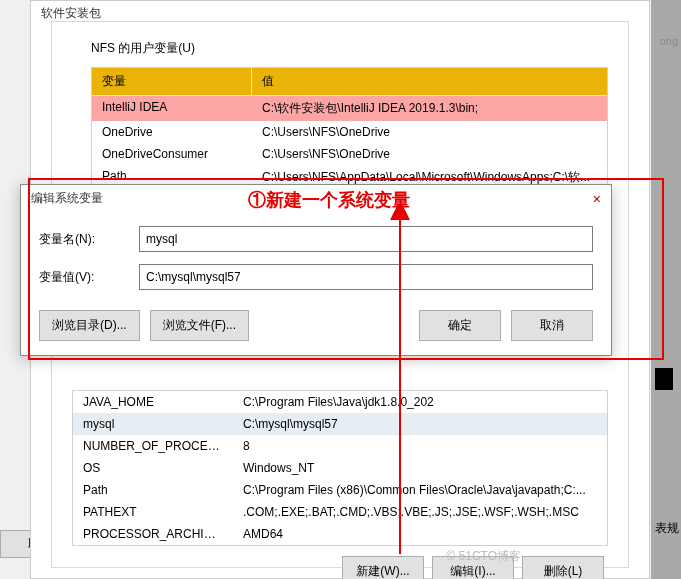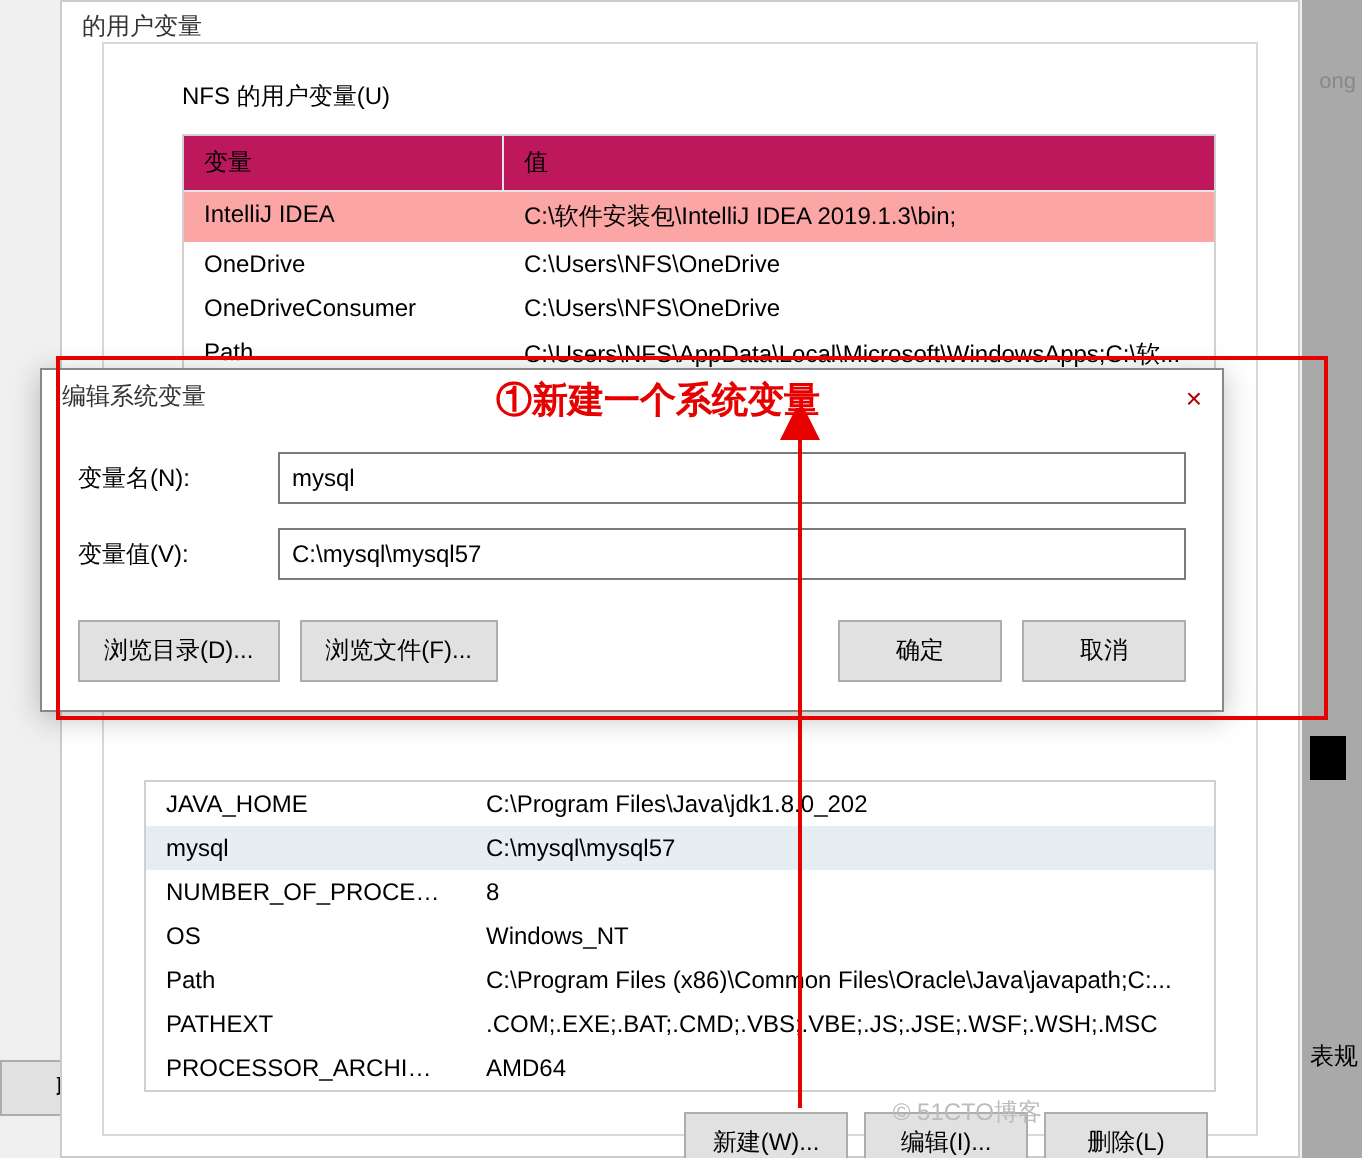--- a/index.html
+++ b/index.html
@@ -7,21 +7,21 @@
   .main-window { position: absolute; top: 0; left: 30px; width: 620px; height: 579px; background: #fff; border: 1px solid #ccc; }
   .title-area { padding: 4px 10px; color: #333; }
   .cancel-btn-bg { position: absolute; left: 0; top: 530px; width: 80px; height: 28px; background: #e1e1e1; border: 1px solid #adadad; text-align: center; line-height: 26px; }
   .side-gray { position: absolute; right: 0; top: 0; width: 30px; height: 579px; background: #a9a9a9; text-decoration: underline; }
   .side-black { position: absolute; right: 8px; top: 368px; width: 18px; height: 22px; background: #000; }
   .side-text { position: absolute; right: 2px; top: 520px; color: #000000; writing-mode: horizontal-tb; font-size: 12px; }
   .side-text2 { position: absolute; right: 3px; top: 35px; color: #888; font-size: 11px; }
   .inner-panel { position: absolute; top: 20px; left: 20px; right: 20px; bottom: 10px; border: 1px solid #d9d9d9; background: #fff; padding: 12px; }
   .group-label { color: #000; margin-bottom: 10px; }
   .table-box { border: 1px solid #d0d0d0; background: #fff; }
-  .table-header { display: flex; border-bottom: 1px solid #e5e5e5; background: #be185d; }
+  .table-header { display: flex; border-bottom: 1px solid #e5e5e5; background: #eab308; }
   .th { padding: 5px 10px; font-weight: normal; border-right: 1px solid #e5e5e5; }
   .th:first-child { width: 160px; }
   .th:last-child { flex: 1; border-right: none; }
   .table-row { display: flex; }
   .td { padding: 4px 10px; white-space: nowrap; overflow: hidden; text-overflow: ellipsis; }
   .td:first-child { width: 160px; }
   .td:last-child { flex: 1; }
   .table-row.selected { background: #fca5a5; }
   .table-row.selected2 { background: #e6edf3; }
   .bottom-btns { display: flex; justify-content: flex-end; gap: 8px; margin-top: 10px; padding-right: 4px; }
@@ -53,21 +53,21 @@
 
 <div class="side-gray">
   <span class="side-text2">ong</span>
   <div class="side-black"></div>
   <span class="side-text">表规</span>
 </div>
 
 <div class="cancel-btn-bg">取消</div>
 
 <div class="main-window">
-  <div class="title-area">的用户变量</div>
+  <div class="title-area">软件安装包</div>
 
   <div class="inner-panel">
 
     <div class="user-vars-block">
       <div class="group-label">NFS 的用户变量(U)</div>
       <div class="table-box">
         <div class="table-header">
           <div class="th">变量</div>
           <div class="th">值</div>
         </div>

